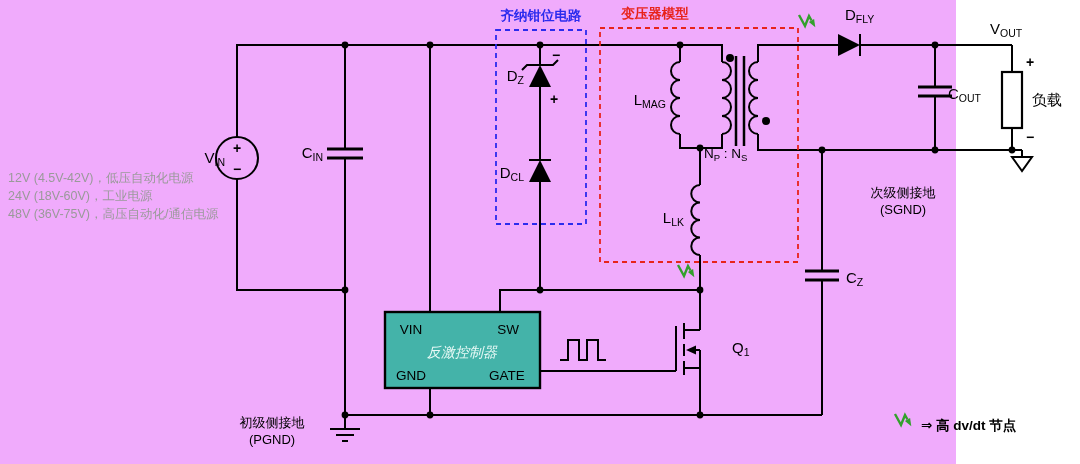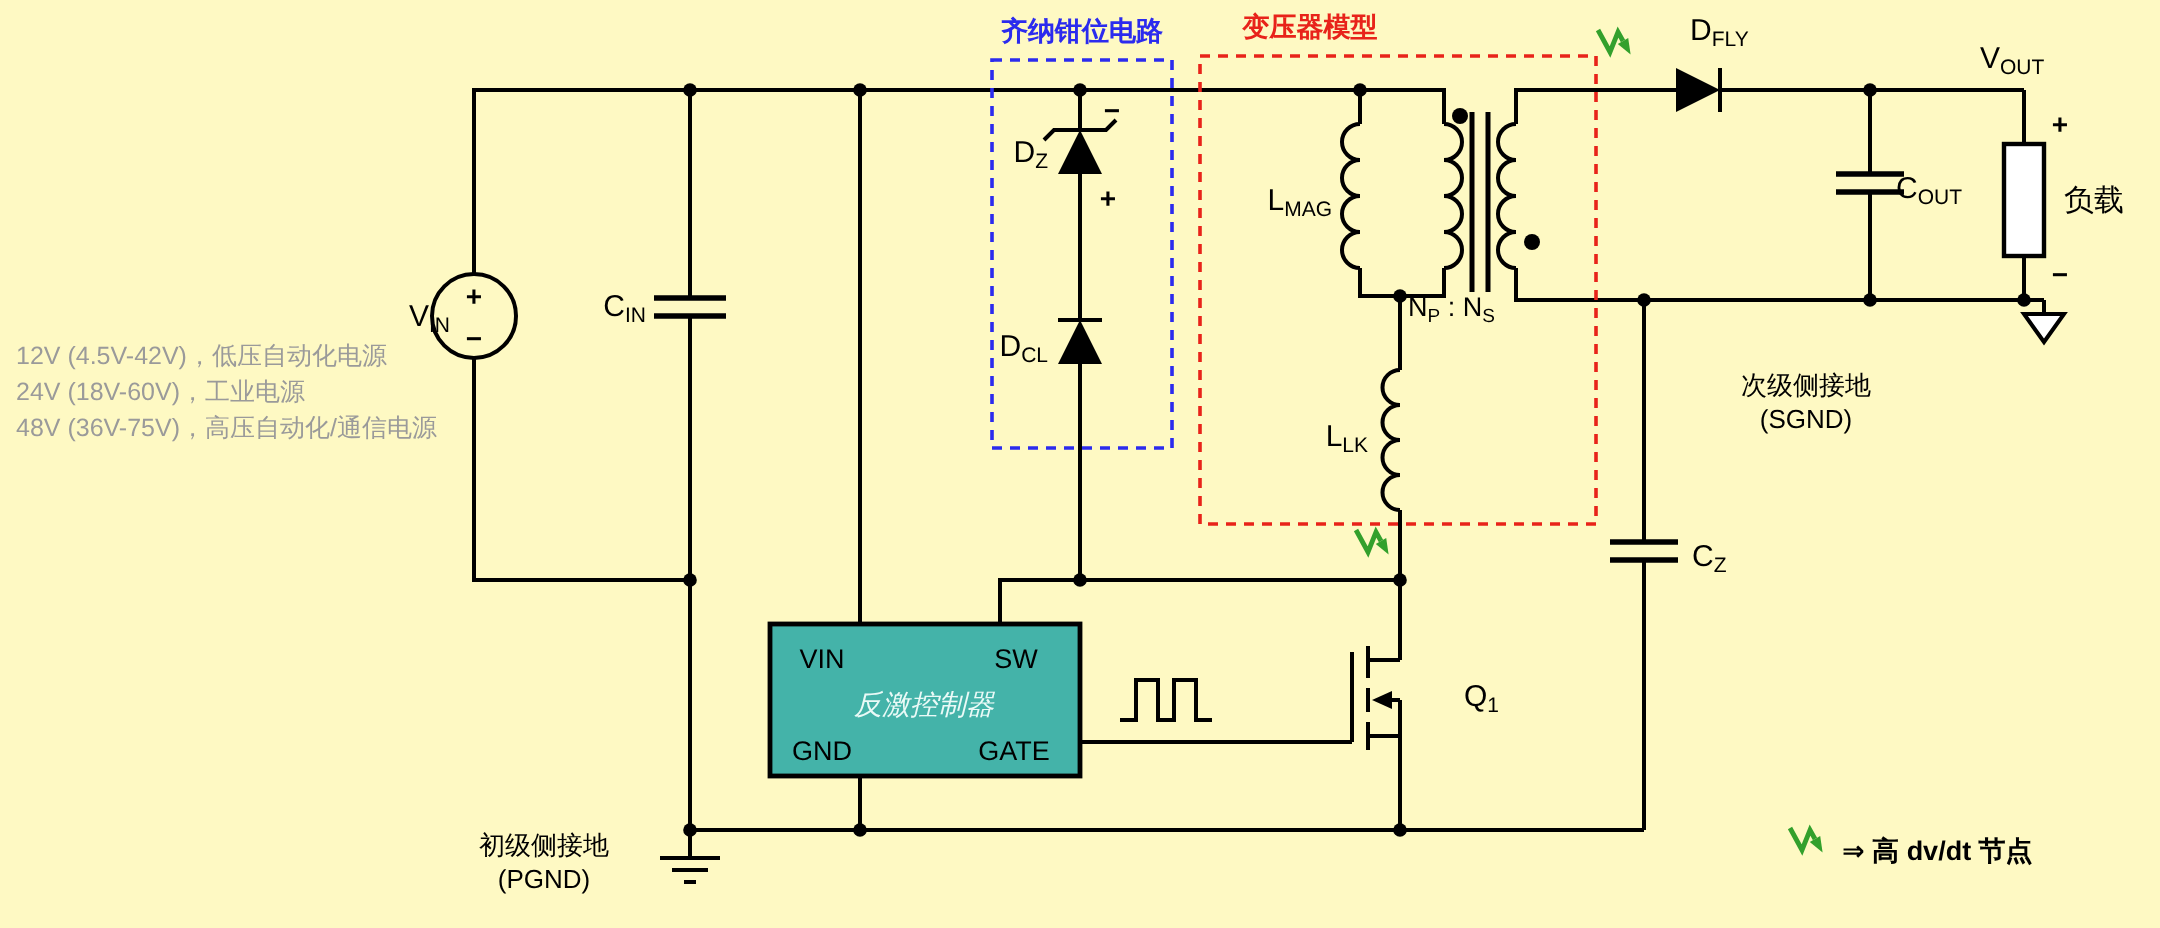--- a/index.html
+++ b/index.html
@@ -1,17 +1,17 @@
 <!DOCTYPE html>
 <html><head>
 <meta charset="utf-8">
 <style>
   html,body { margin:0; padding:0; background:#ffffff; }
-  .canvas { width:1080px; height:464px; position:relative;
-            font-family:"Liberation Sans","DejaVu Sans",sans-serif; background:#fef9c3; }
+  .canvas { width:956px; height:464px; position:relative;
+            font-family:"Liberation Sans","DejaVu Sans",sans-serif; background:#f0abfc; }
   svg { display:block; }
   svg text { font-family:"Liberation Sans","DejaVu Sans",sans-serif; fill:#000; }
   .lbl      { font-size:15px; }
   .lbl-sm   { font-size:13.5px; }
   .sub      { font-size:10.5px; }
   .sub-sm   { font-size:9.5px; }
   .note     { font-size:12.5px; fill:#9a9a9a; }
   .pin      { font-size:13.5px; }
   .ctrl-title { font-size:14px; font-style:italic; fill:#eafaf7; }
   .title-blue { font-size:13.5px; font-weight:bold; fill:#2b2bee; }

